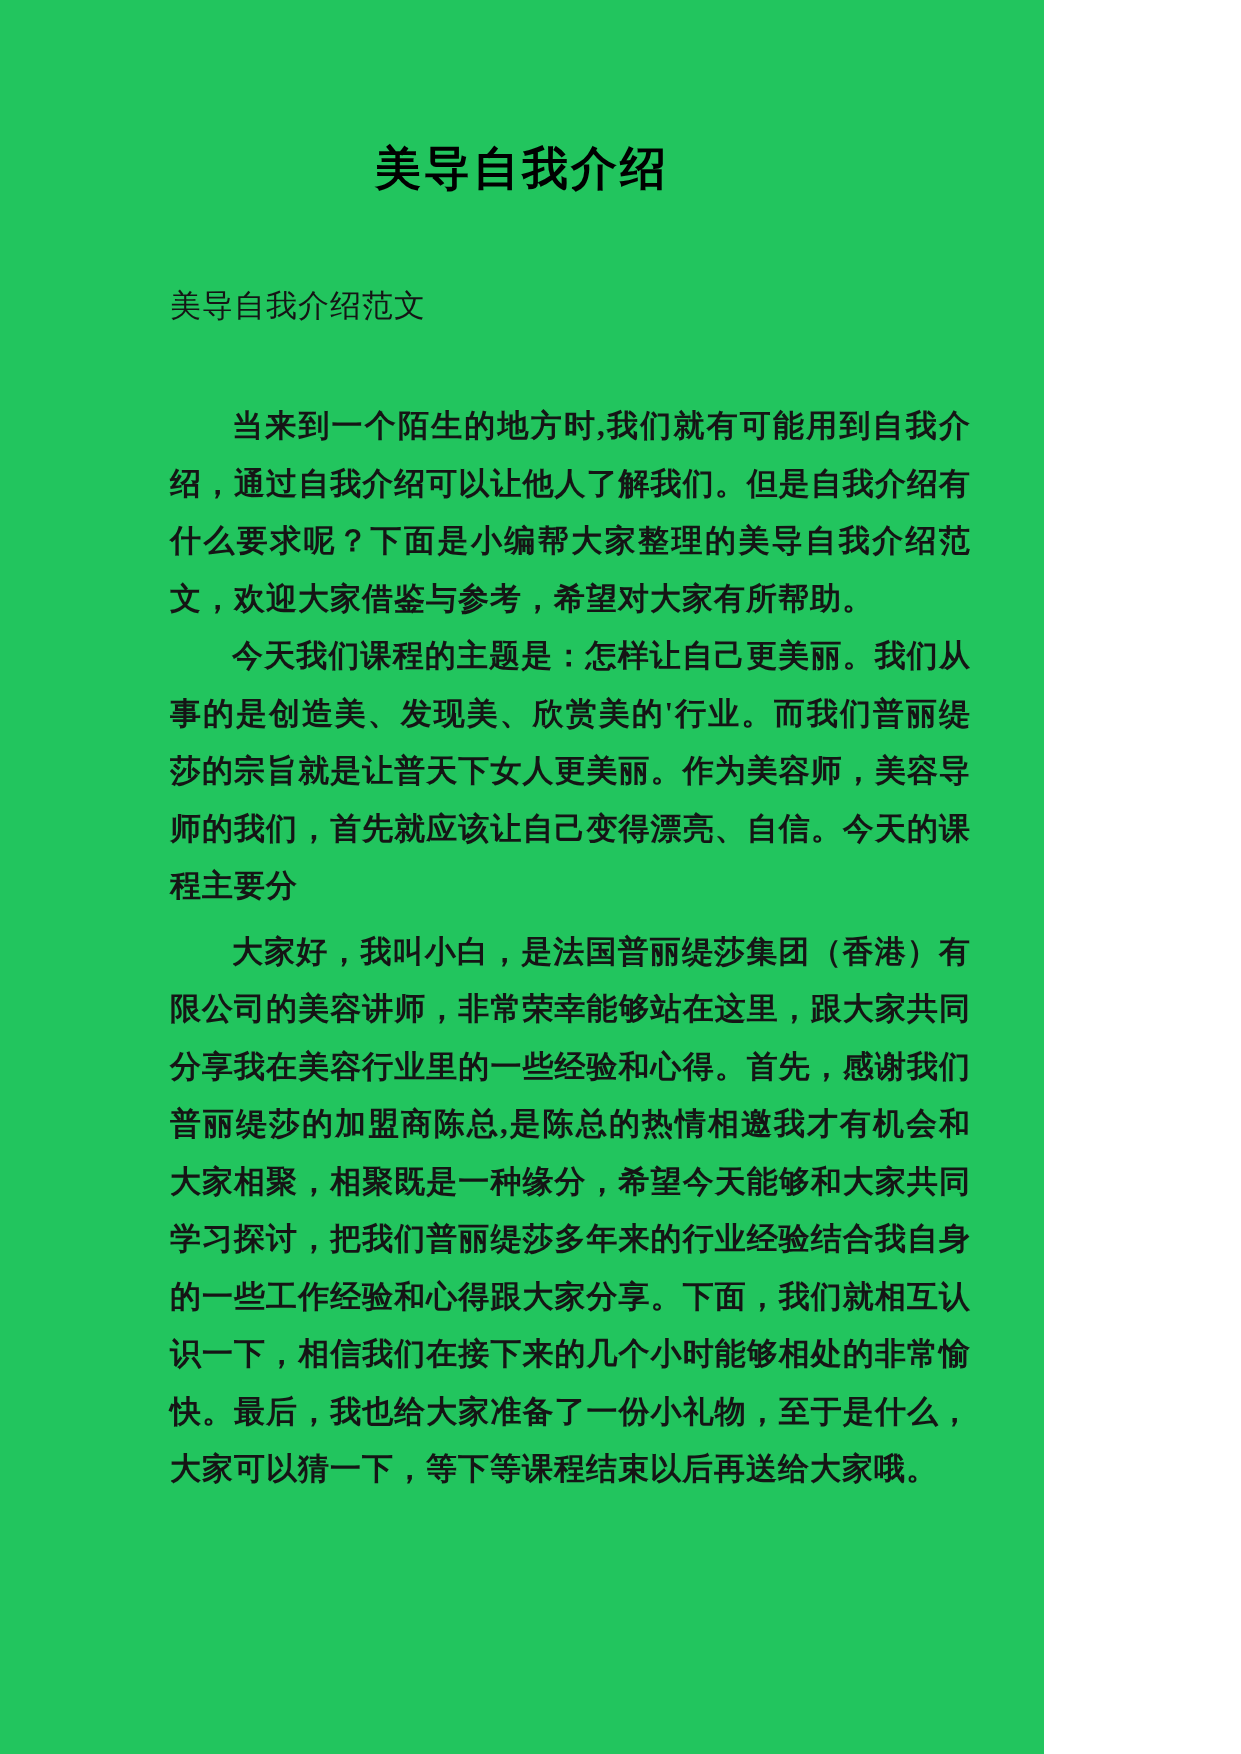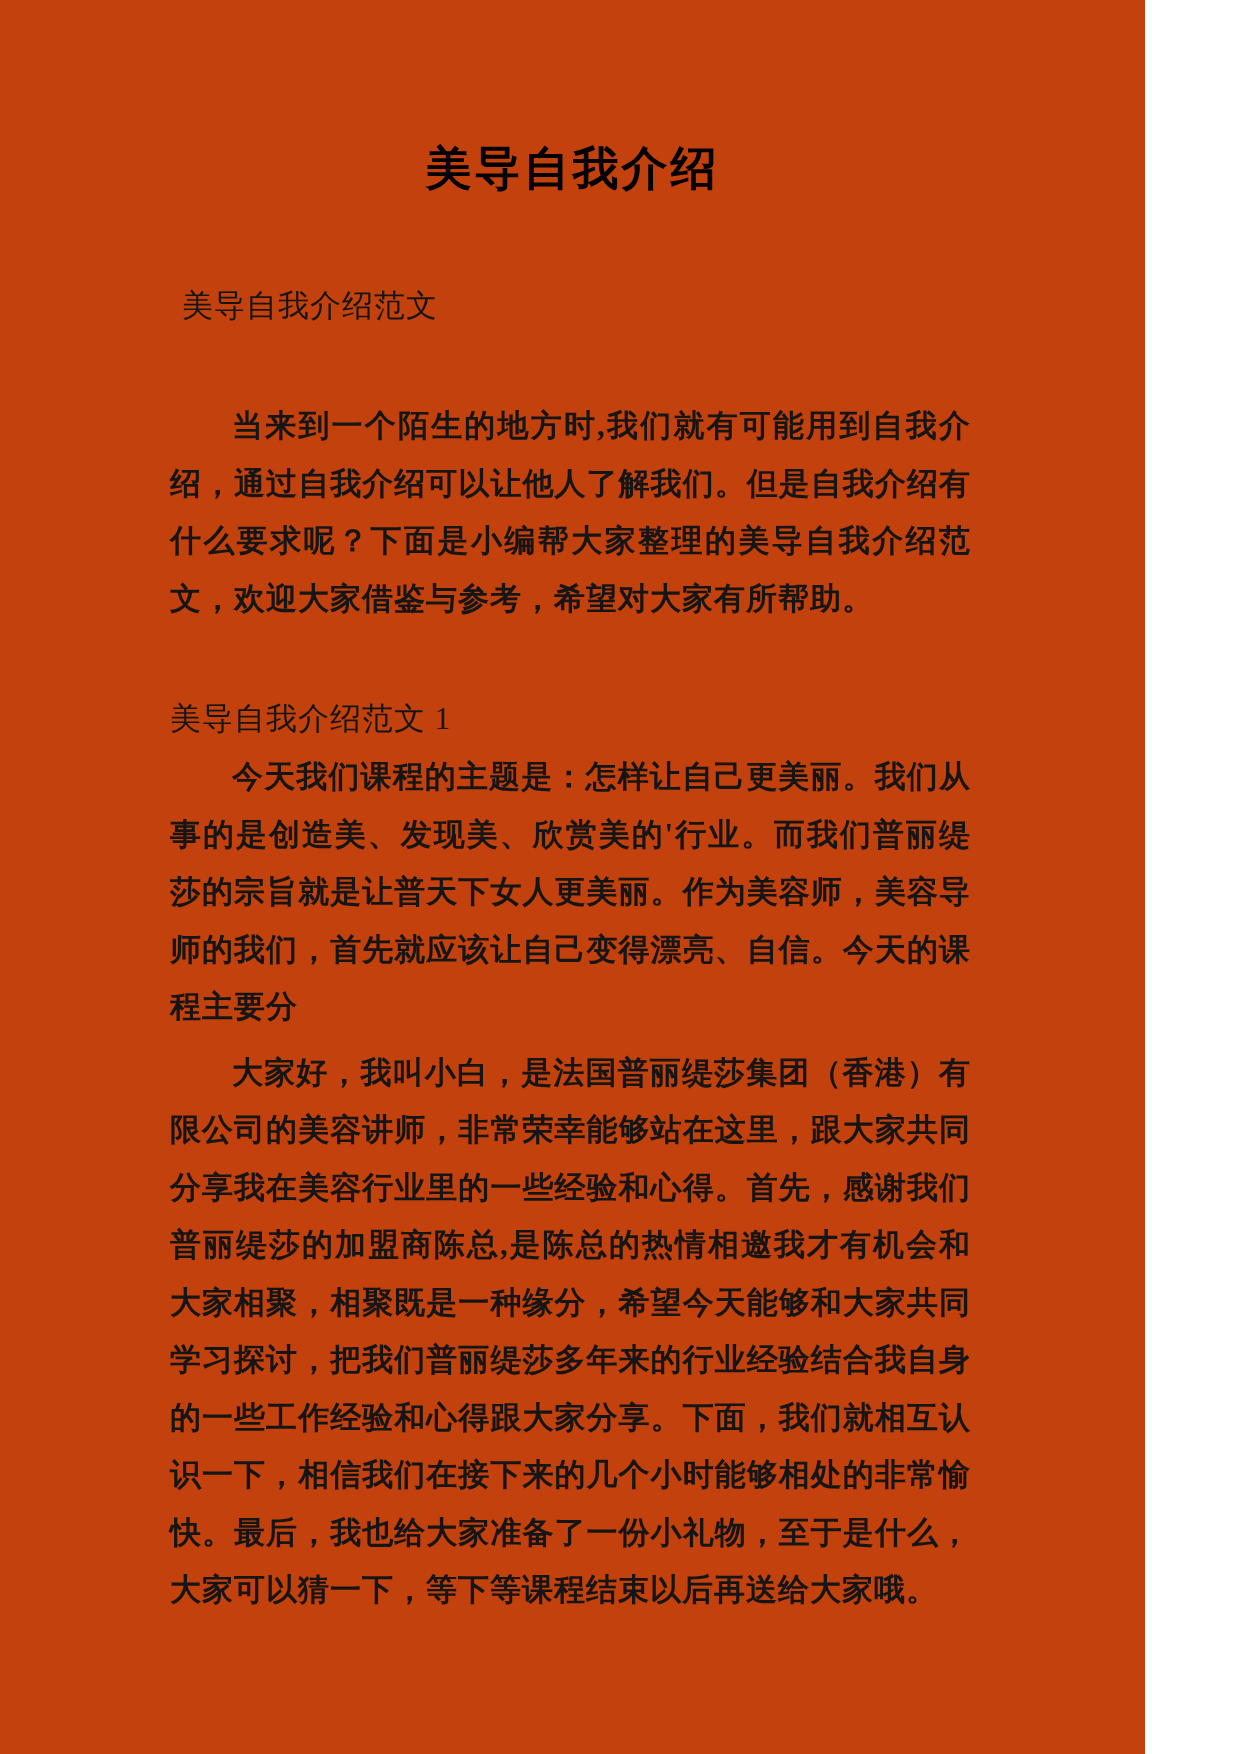--- a/index.html
+++ b/index.html
@@ -2,23 +2,23 @@
 <html><head>
 <meta charset="utf-8">
 <style>
   html, body {
     margin: 0;
     padding: 0;
     background: #ffffff;
   }
   .page {
     position: relative;
-    width: 1145px;
+    width: 1044px;
     height: 1754px;
-    background: #c2410c;
+    background: #22c55e;
     overflow: hidden;
     font-family: "Liberation Serif", "DejaVu Serif", serif;
     color: #151515;
   }
   .doc-title {
     margin: 0;
     padding-top: 141px;
     text-align: center;
     font-size: 46px;
     line-height: 56px;
@@ -26,21 +26,21 @@
     letter-spacing: 3px;
     color: #000000;
   }
   .content {
     position: absolute;
     left: 170px;
     top: 0;
     width: 801px;
   }
   .doc-subtitle {
-    margin: 12px;
+    margin: 0;
     margin-top: 277px; 
     font-size: 31px;
     line-height: 58px;
     font-weight: normal;
     letter-spacing: 1px;
   }
   .para {
     margin: 0;
     font-size: 31px;
     line-height: 57.5px;
@@ -73,19 +73,18 @@
 <body>
 
 <div class="page">
   <h1 class="doc-title">美导自我介绍</h1>
 
   <div class="content">
     <p class="doc-subtitle">美导自我介绍范文</p>
 
     <p class="para indent intro-para">当来到一个陌生的地方时,我们就有可能用到自我介绍，通过自我介绍可以让他人了解我们。但是自我介绍有什么要求呢？下面是小编帮大家整理的美导自我介绍范文，欢迎大家借鉴与参考，希望对大家有所帮助。</p>
 
-    <p class="section-heading">美导自我介绍范文 1</p>
 
     <p class="para indent">今天我们课程的主题是：怎样让自己更美丽。我们从事的是创造美、发现美、欣赏美的'行业。而我们普丽缇莎的宗旨就是让普天下女人更美丽。作为美容师，美容导师的我们，首先就应该让自己变得漂亮、自信。今天的课程主要分</p>
 
     <p class="para indent body-para-first">大家好，我叫小白，是法国普丽缇莎集团（香港）有限公司的美容讲师，非常荣幸能够站在这里，跟大家共同分享我在美容行业里的一些经验和心得。首先，感谢我们普丽缇莎的加盟商陈总,是陈总的热情相邀我才有机会和大家相聚，相聚既是一种缘分，希望今天能够和大家共同学习探讨，把我们普丽缇莎多年来的行业经验结合我自身的一些工作经验和心得跟大家分享。下面，我们就相互认识一下，相信我们在接下来的几个小时能够相处的非常愉快。最后，我也给大家准备了一份小礼物，至于是什么，大家可以猜一下，等下等课程结束以后再送给大家哦。</p>
   </div>
 </div>
 
 </body></html>

